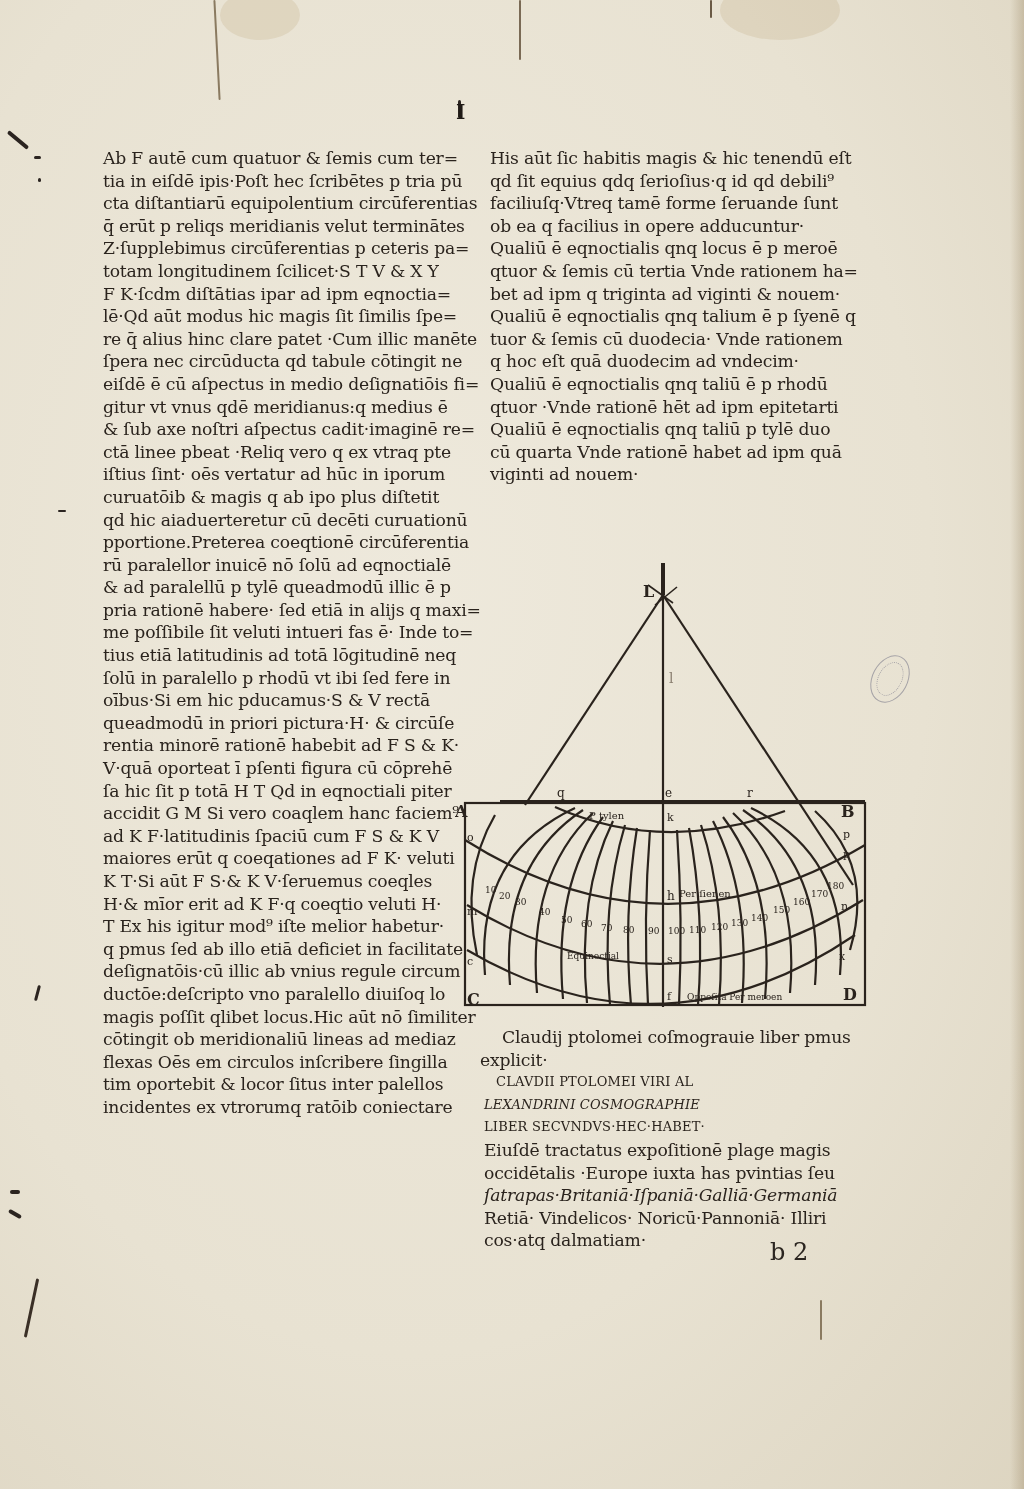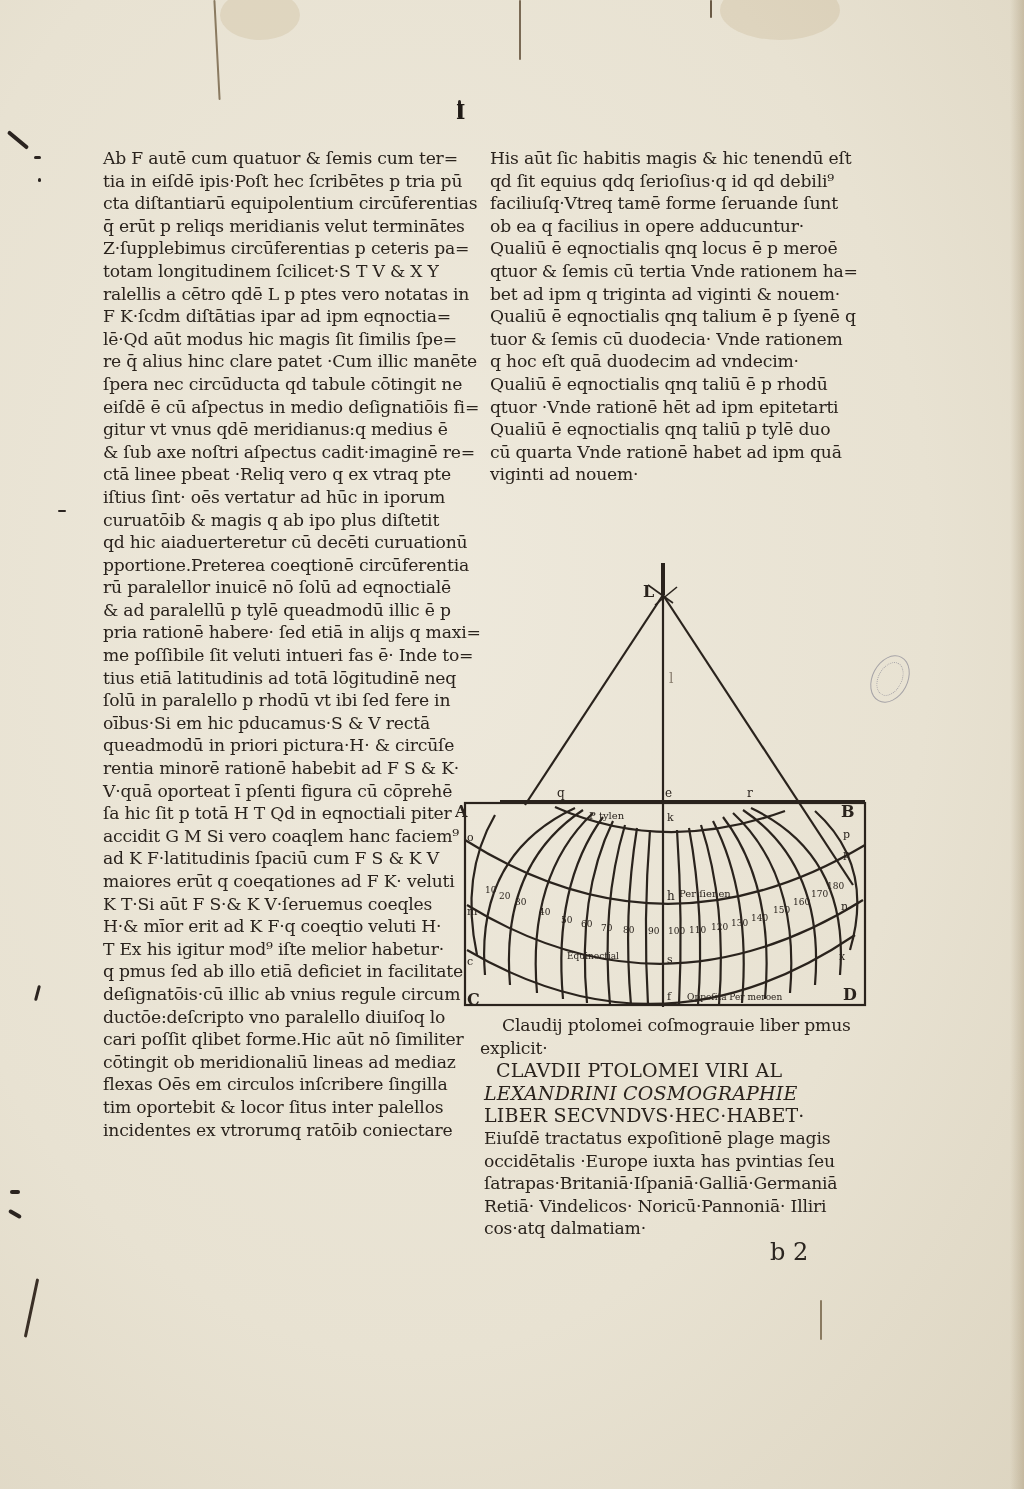--- a/index.html
+++ b/index.html
@@ -27,21 +27,21 @@
     color:#1f1a16;
   }
   .col {
     position:absolute; font-size:17.2px; line-height:22.6px; letter-spacing:-0.2px;
     color:#2a231d;
   }
   .col .line { white-space:nowrap; display:block; }
   .col-left { left:103px; top:147px; width:360px; }
   .col-right-top { left:490px; top:147px; width:345px; }
   .col-right-bottom { left:490px; top:1014px; width:345px; }
-  .caps { font-size:19px; letter-spacing:0.2px; }
+  .caps { font-size:13px; letter-spacing:0.2px; }
   .signature {
     position:absolute; left:770px; top:1238px; font-size:24px; font-weight:normal;
   }
   .mark { position:absolute; background:#2b2420; border-radius:2px; }
   .diagram {
     position:absolute; left:455px; top:555px; width:415px; height:455px;
   }
   .diagram svg { width:100%; height:100%; }
   .stamp {
     position:absolute; left:872px; top:654px; width:34px; height:48px;
@@ -77,21 +77,20 @@
 
   <div class="folio">I</div>
 
   <div class="col col-left">
     <span class="line">Ab F autē cum quatuor &amp; ſemis cum ter=</span>
     <span class="line">tia in eiſdē ipis·Poſt hec ſcribētes p tria pū</span>
     <span class="line">cta diſtantiarū equipolentium circūferentias</span>
     <span class="line">q̄ erūt p reliqs meridianis velut terminātes</span>
     <span class="line">Z·ſupplebimus circūferentias p ceteris pa=</span>
     <span class="line">totam longitudinem ſcilicet·S T V &amp; X Y</span>
-    <span class="line">ralellis a cētro qdē L p ptes vero notatas in</span>
     <span class="line">F K·ſcdm diſtātias ipar ad ipm eqnoctia=</span>
     <span class="line">lē·Qd aūt modus hic magis ſit ſimilis ſpe=</span>
     <span class="line">re q̄ alius hinc clare patet ·Cum illic manēte</span>
     <span class="line">ſpera nec circūducta qd tabule cōtingit ne</span>
     <span class="line">eiſdē ē cū aſpectus in medio deſignatiōis fi=</span>
     <span class="line">gitur vt vnus qdē meridianus:q medius ē</span>
     <span class="line">&amp; ſub axe noſtri aſpectus cadit·imaginē re=</span>
     <span class="line">ctā linee pbeat ·Reliq vero q ex vtraq pte</span>
     <span class="line">iſtius ſint· oēs vertatur ad hūc in iporum</span>
     <span class="line">curuatōib &amp; magis q ab ipo plus diſtetit</span>
@@ -110,21 +109,21 @@
     <span class="line">ſa hic ſit p totā H T Qd in eqnoctiali piter</span>
     <span class="line">accidit G M Si vero coaqlem hanc faciem⁹</span>
     <span class="line">ad K F·latitudinis ſpaciū cum F S &amp; K V</span>
     <span class="line">maiores erūt q coeqationes ad F K· veluti</span>
     <span class="line">K T·Si aūt F S·&amp; K V·ſeruemus coeqles</span>
     <span class="line">H·&amp; mīor erit ad K F·q coeqtio veluti H·</span>
     <span class="line">T Ex his igitur mod⁹ iſte melior habetur·</span>
     <span class="line">q pmus ſed ab illo etiā deficiet in facilitate</span>
     <span class="line">deſignatōis·cū illic ab vnius regule circum</span>
     <span class="line">ductōe:deſcripto vno paralello diuiſoq lo</span>
-    <span class="line">cari poſſit qlibet forme.Hic aūt nō ſimiliter</span>
+    <span class="line">magis poſſit qlibet locus.Hic aūt nō ſimiliter</span>
     <span class="line">cōtingit ob meridionaliū lineas ad mediaz</span>
     <span class="line">flexas Oēs em circulos inſcribere ſingilla</span>
     <span class="line">tim oportebit &amp; locor ſitus inter palellos</span>
     <span class="line">incidentes ex vtrorumq ratōib coniectare</span>
   </div>
 
   <div class="col col-right-top">
     <span class="line">His aūt ſic habitis magis &amp; hic tenendū eſt</span>
     <span class="line">qd ſit equius qdq ſerioſius·q id qd debili⁹</span>
     <span class="line">faciliuſq·Vtreq tamē forme ſeruande ſunt</span>
@@ -228,26 +227,26 @@
         <text x="338" y="350">160</text>
         <text x="356" y="342">170</text>
         <text x="372" y="334">180</text>
       </g>
     </svg>
   </div>
 
   <div class="stamp"></div>
 
   <div class="col col-right-bottom">
-    <span class="line" style="padding-left:12px;">Claudij ptolomei coſmograuie liber pmus</span>
+    <span class="line" style="padding-left:12px;margin-top:12px;">Claudij ptolomei coſmograuie liber pmus</span>
     <span class="line" style="margin-left:-10px;">explicit·</span>
     <span class="line caps" style="padding-left:6px;">CLAVDII PTOLOMEI VIRI AL</span>
     <span class="line caps" style="margin-left:-6px;font-style:italic;">LEXANDRINI COSMOGRAPHIE</span>
     <span class="line caps" style="margin-left:-6px;">LIBER SECVNDVS·HEC·HABET·</span>
     <span class="line" style="margin-left:-6px;">Eiuſdē tractatus expoſitionē plage magis</span>
     <span class="line" style="margin-left:-6px;">occidētalis ·Europe iuxta has pvintias ſeu</span>
-    <span class="line" style="margin-left:-6px;">ſatrapas·Britaniā·Iſpaniā·Galliā·Germaniā</span>
+    <span class="line" style="margin-left:-6px;font-style:italic;">ſatrapas·Britaniā·Iſpaniā·Galliā·Germaniā</span>
     <span class="line" style="margin-left:-6px;">Retiā· Vindelicos· Noricū·Pannoniā· Illiri</span>
     <span class="line" style="margin-left:-6px;">cos·atq dalmatiam·</span>
   </div>
 
   <div class="signature">b 2</div>
 </div>
 
 </body></html>

